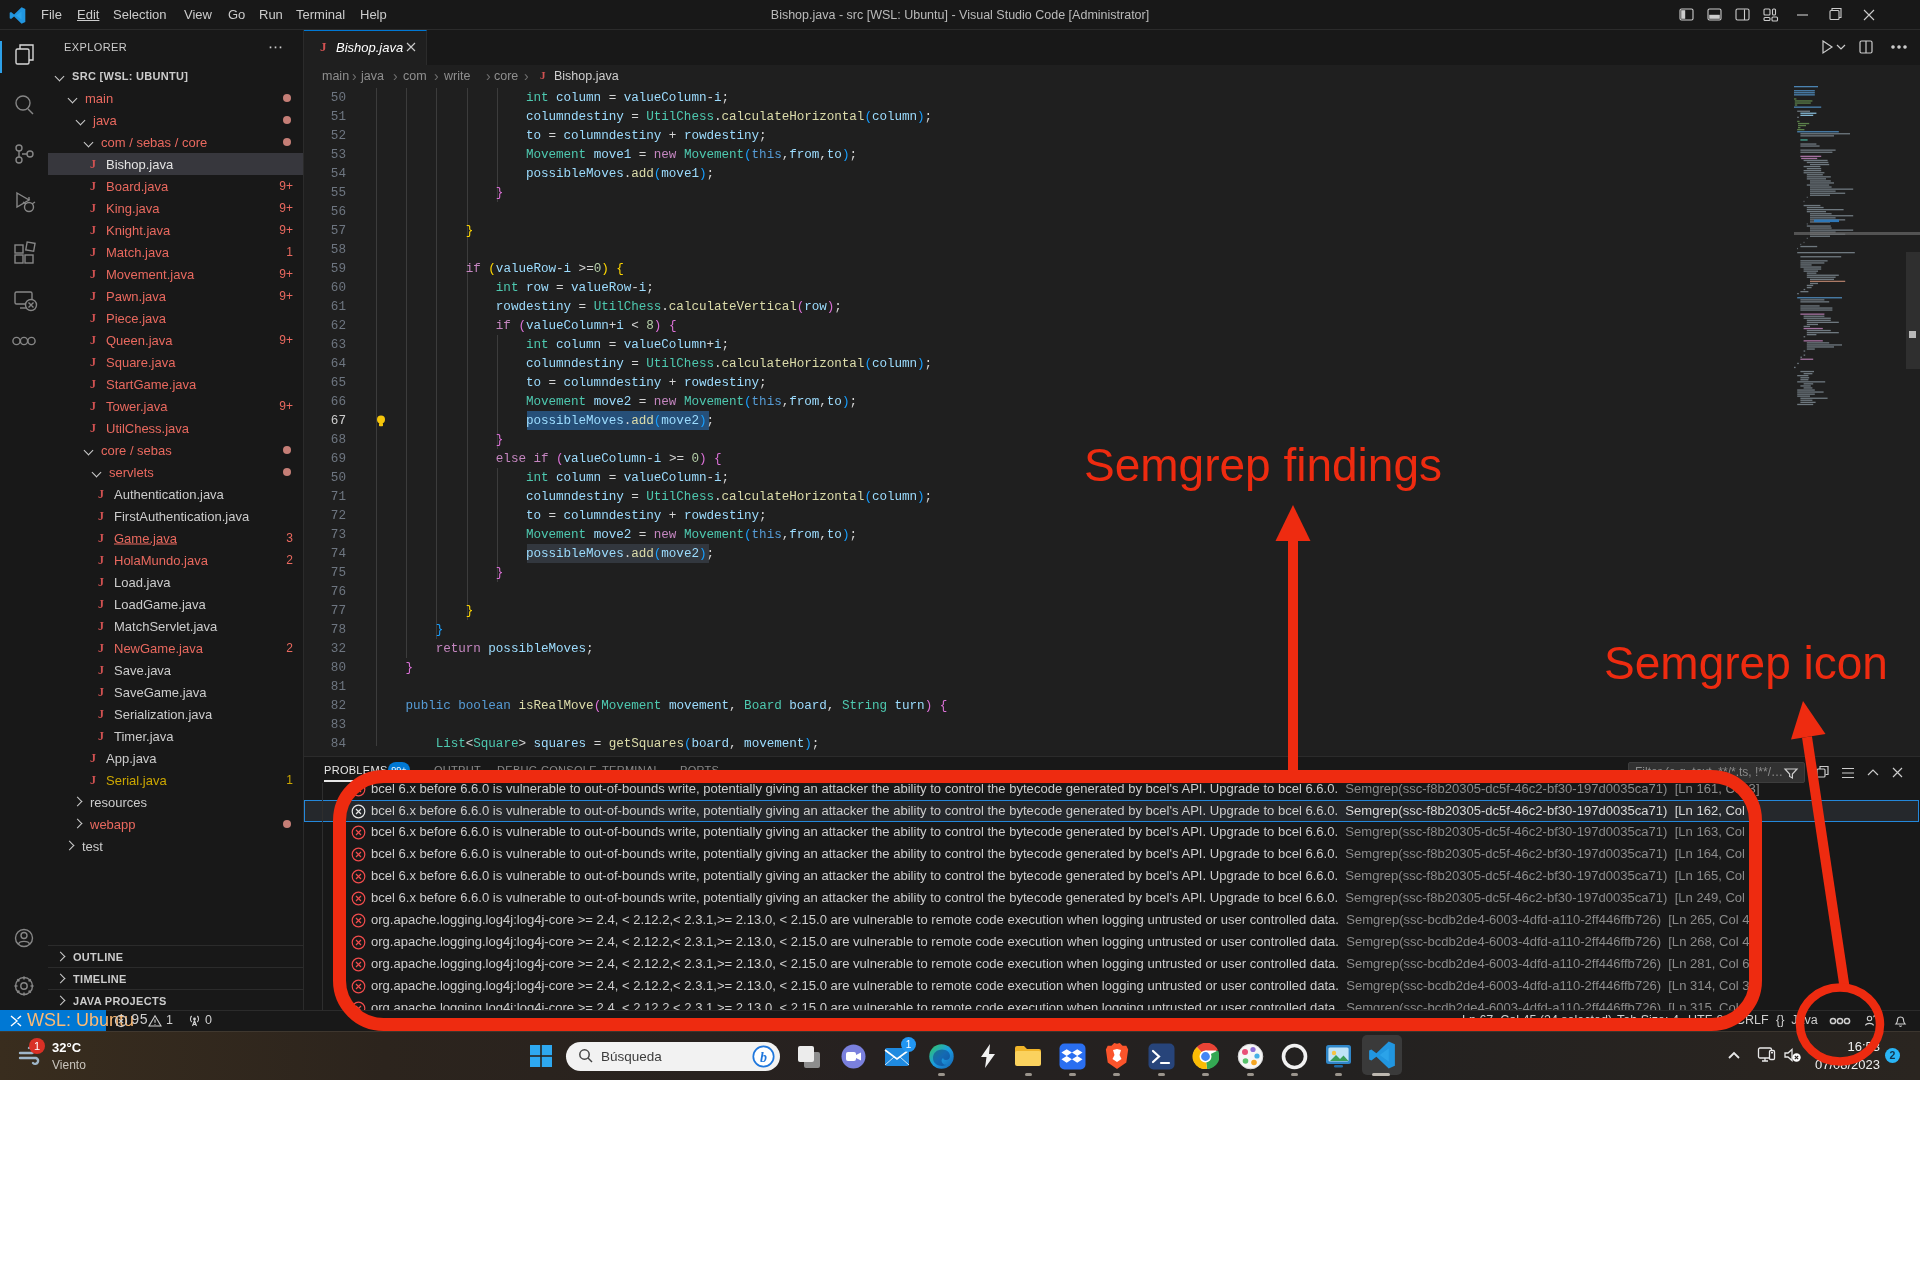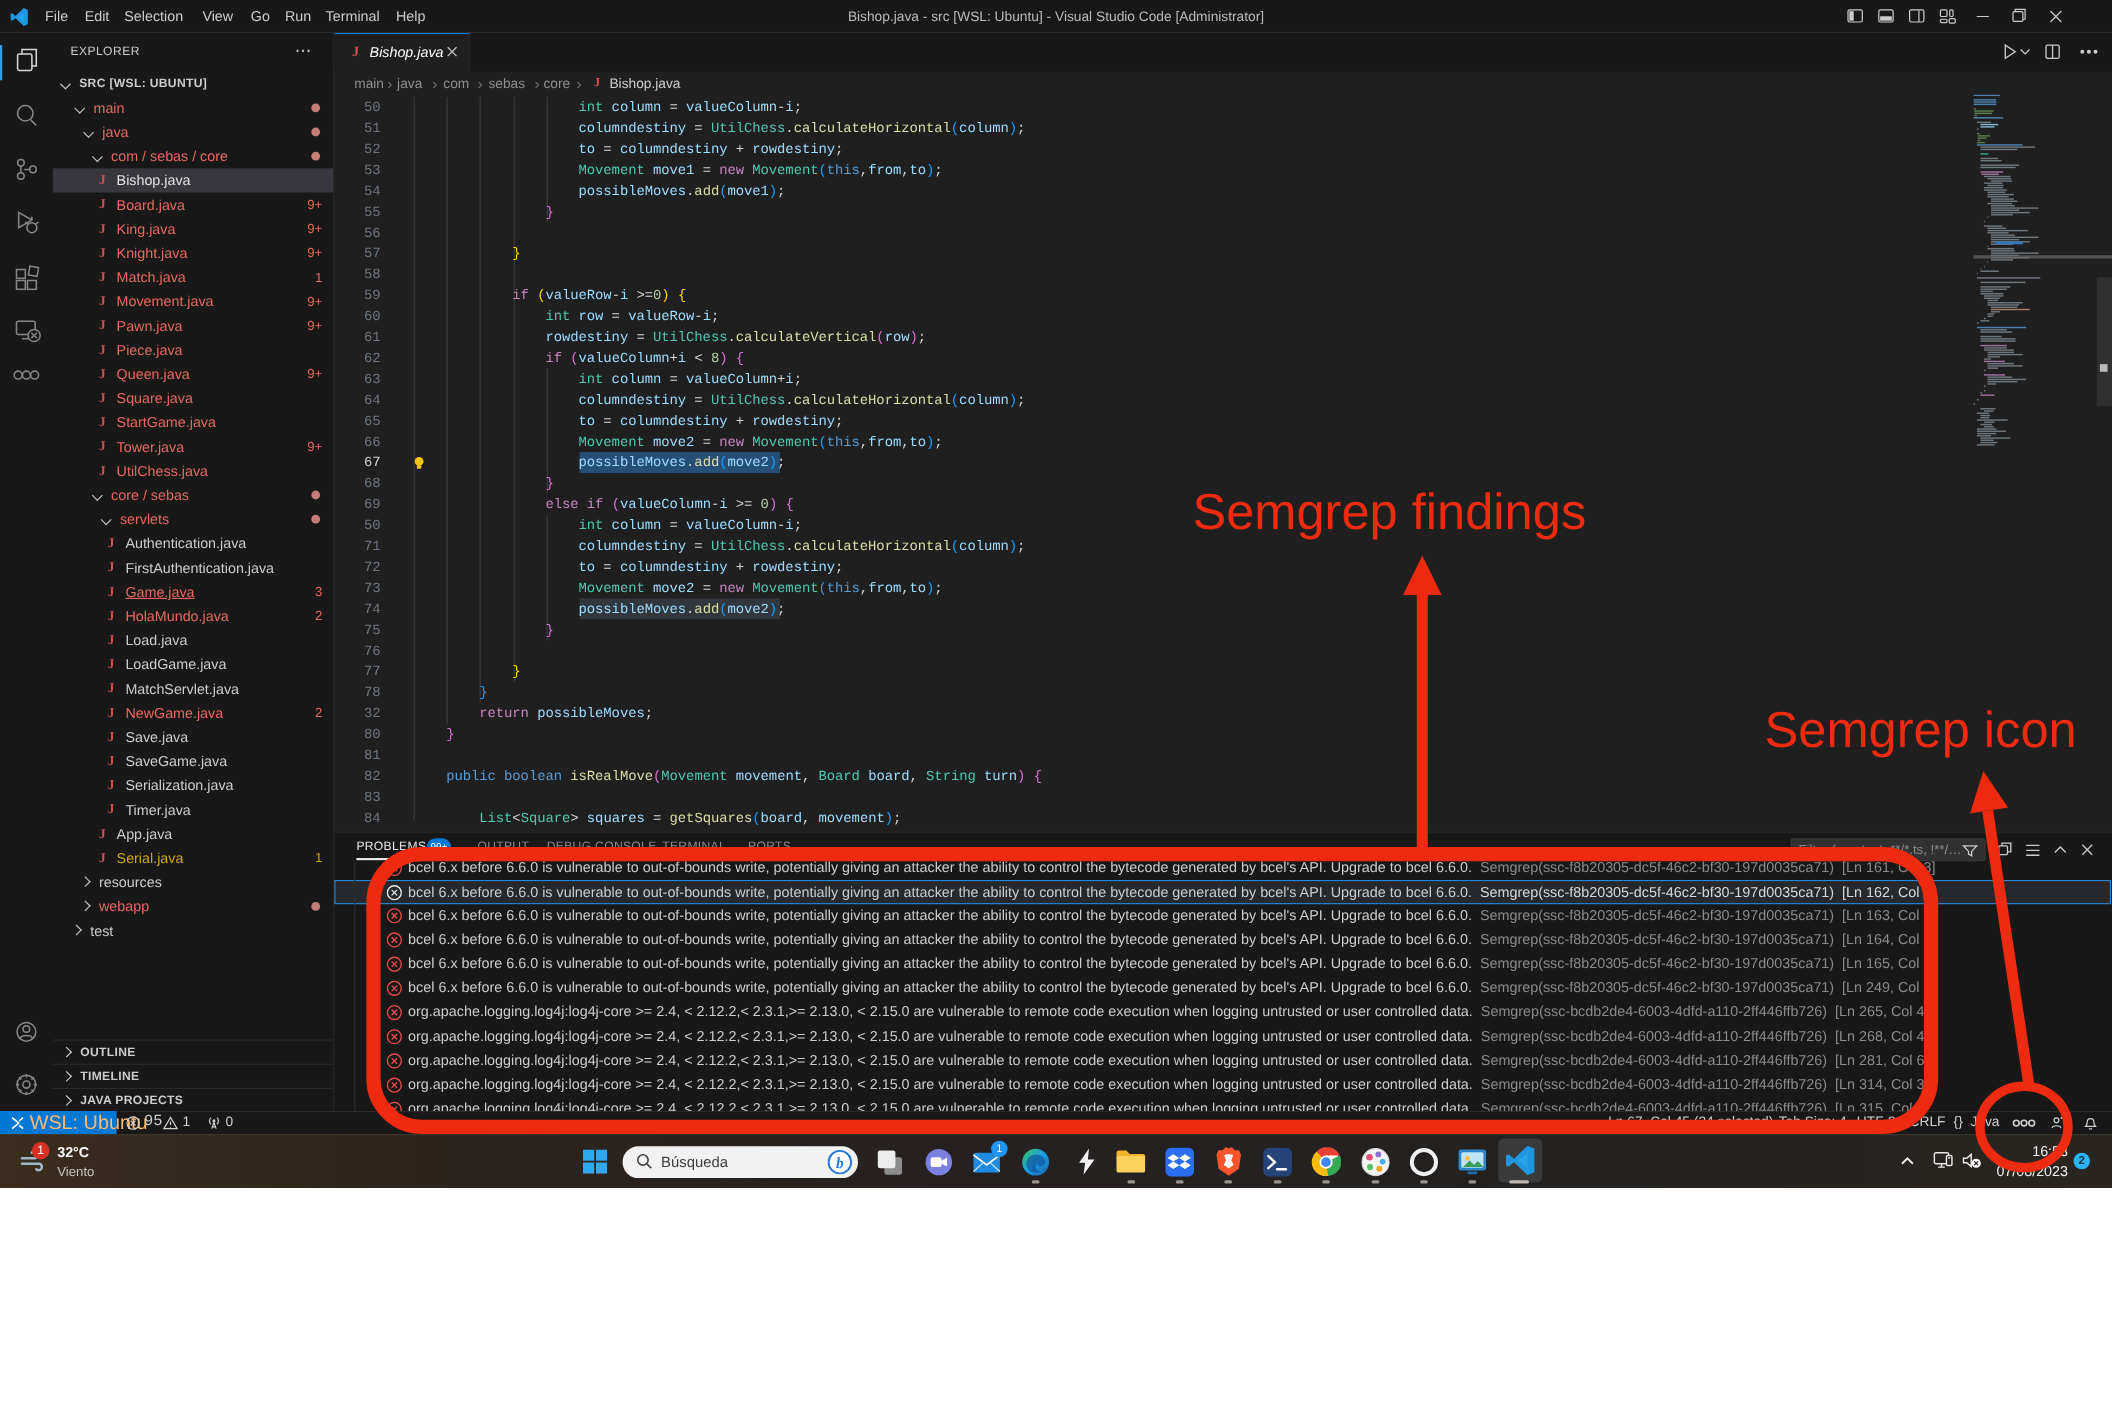--- a/index.html
+++ b/index.html
@@ -23,21 +23,21 @@
 svg{display:block;}
 </style></head><body>
 <div class="screen">
 
 <div class="a" style="left:0;top:0;width:1920px;height:30px;background:#181818;border-bottom:1px solid #2b2b2b;"></div>
 <svg class="a" style="left:9px;top:7px;" width="17" height="17" viewBox="0 0 100 100">
 <path fill="#2196e0" d="M74 2 30 44 12 30 4 34v32l8 4 18-14 44 42 22-10V12L74 2z"></path>
 <path fill="#35aef0" d="M74 27v46L42 50 74 27z" opacity="0.55"></path>
     </svg>
 <div class="a" style="left:41px;top:0;height:30px;line-height:30px;font-size:13px;color:#cccccc;">File</div>
-<div class="a" style="left:77px;top:0;height:32px;line-height:30px;font-size:13px;color:#cccccc;">Edit</div>
+<div class="a" style="left:77px;top:0;height:32px;line-height:30px;font-size:13px;color:#cccccc;text-decoration:underline;">Edit</div>
 <div class="a" style="left:113px;top:0;height:30px;line-height:30px;font-size:13px;color:#cccccc;">Selection</div>
 <div class="a" style="left:184px;top:0;height:30px;line-height:30px;font-size:13px;color:#cccccc;">View</div>
 <div class="a" style="left:228px;top:0;height:30px;line-height:30px;font-size:13px;color:#cccccc;">Go</div>
 <div class="a" style="left:259px;top:0;height:30px;line-height:30px;font-size:13px;color:#cccccc;">Run</div>
 <div class="a" style="left:296px;top:0;height:30px;line-height:30px;font-size:13px;color:#cccccc;">Terminal</div>
 <div class="a" style="left:360px;top:0;height:30px;line-height:30px;font-size:13px;color:#cccccc;">Help</div>
 <div class="a" style="left:0;top:0;width:1920px;height:30px;line-height:30px;text-align:center;font-size:12.5px;color:#bbbbbb;">Bishop.java - src [WSL: Ubuntu] - Visual Studio Code [Administrator]</div>
 <svg class="a" style="left:1672px;top:0;" width="248" height="30" viewBox="0 0 248 30" fill="none" stroke="#cccccc" stroke-width="1.1">
 <rect x="8" y="9" width="13" height="11" rx="1.5"></rect>
       <rect x="9.2" y="10.2" width="4" height="8.6" fill="#cccccc" stroke="none"></rect>
@@ -292,21 +292,21 @@
 <circle cx="78" cy="11" r="1.2" fill="#cccccc"></circle>
       <circle cx="84" cy="11" r="1.2" fill="#cccccc"></circle>
       <circle cx="90" cy="11" r="1.2" fill="#cccccc"></circle>
     </svg>
 <div class="a" style="left:322px;top:65px;height:22px;line-height:22px;font-size:12.5px;color:#8f8f8f;">main</div>
 <div class="a" style="left:352px;top:65px;height:22px;line-height:22px;font-size:14px;color:#707070;">›</div>
 <div class="a" style="left:361px;top:65px;height:22px;line-height:22px;font-size:12.5px;color:#8f8f8f;">java</div>
 <div class="a" style="left:393px;top:65px;height:22px;line-height:22px;font-size:14px;color:#707070;">›</div>
 <div class="a" style="left:403px;top:65px;height:22px;line-height:22px;font-size:12.5px;color:#8f8f8f;">com</div>
 <div class="a" style="left:434px;top:65px;height:22px;line-height:22px;font-size:14px;color:#707070;">›</div>
-<div class="a" style="left:444px;top:65px;height:22px;line-height:22px;font-size:12.5px;color:#8f8f8f;">sebas</div>
+<div class="a" style="left:444px;top:65px;height:22px;line-height:22px;font-size:12.5px;color:#8f8f8f;">write</div>
 <div class="a" style="left:486px;top:65px;height:22px;line-height:22px;font-size:14px;color:#707070;">›</div>
 <div class="a" style="left:494px;top:65px;height:22px;line-height:22px;font-size:12.5px;color:#8f8f8f;">core</div>
 <div class="a" style="left:524px;top:65px;height:22px;line-height:22px;font-size:14px;color:#707070;">›</div>
 <div class="jico a" style="left:540px;top:69px;transform:none;font-size:11px;">J</div>
 <div class="a" style="left:554px;top:65px;height:22px;line-height:22px;font-size:12.5px;color:#cfcfcf;">Bishop.java</div>
 <div class="guide" style="left:375.5px;top:88px;height:658px;"></div>
 <div class="guide" style="left:405.8px;top:88px;height:570px;"></div>
 <div class="guide" style="left:436.1px;top:88px;height:551px;"></div>
 <div class="guide" style="left:466.5px;top:88px;height:532px;"></div>
 <div class="guide" style="left:496.8px;top:88px;height:114px;"></div>

